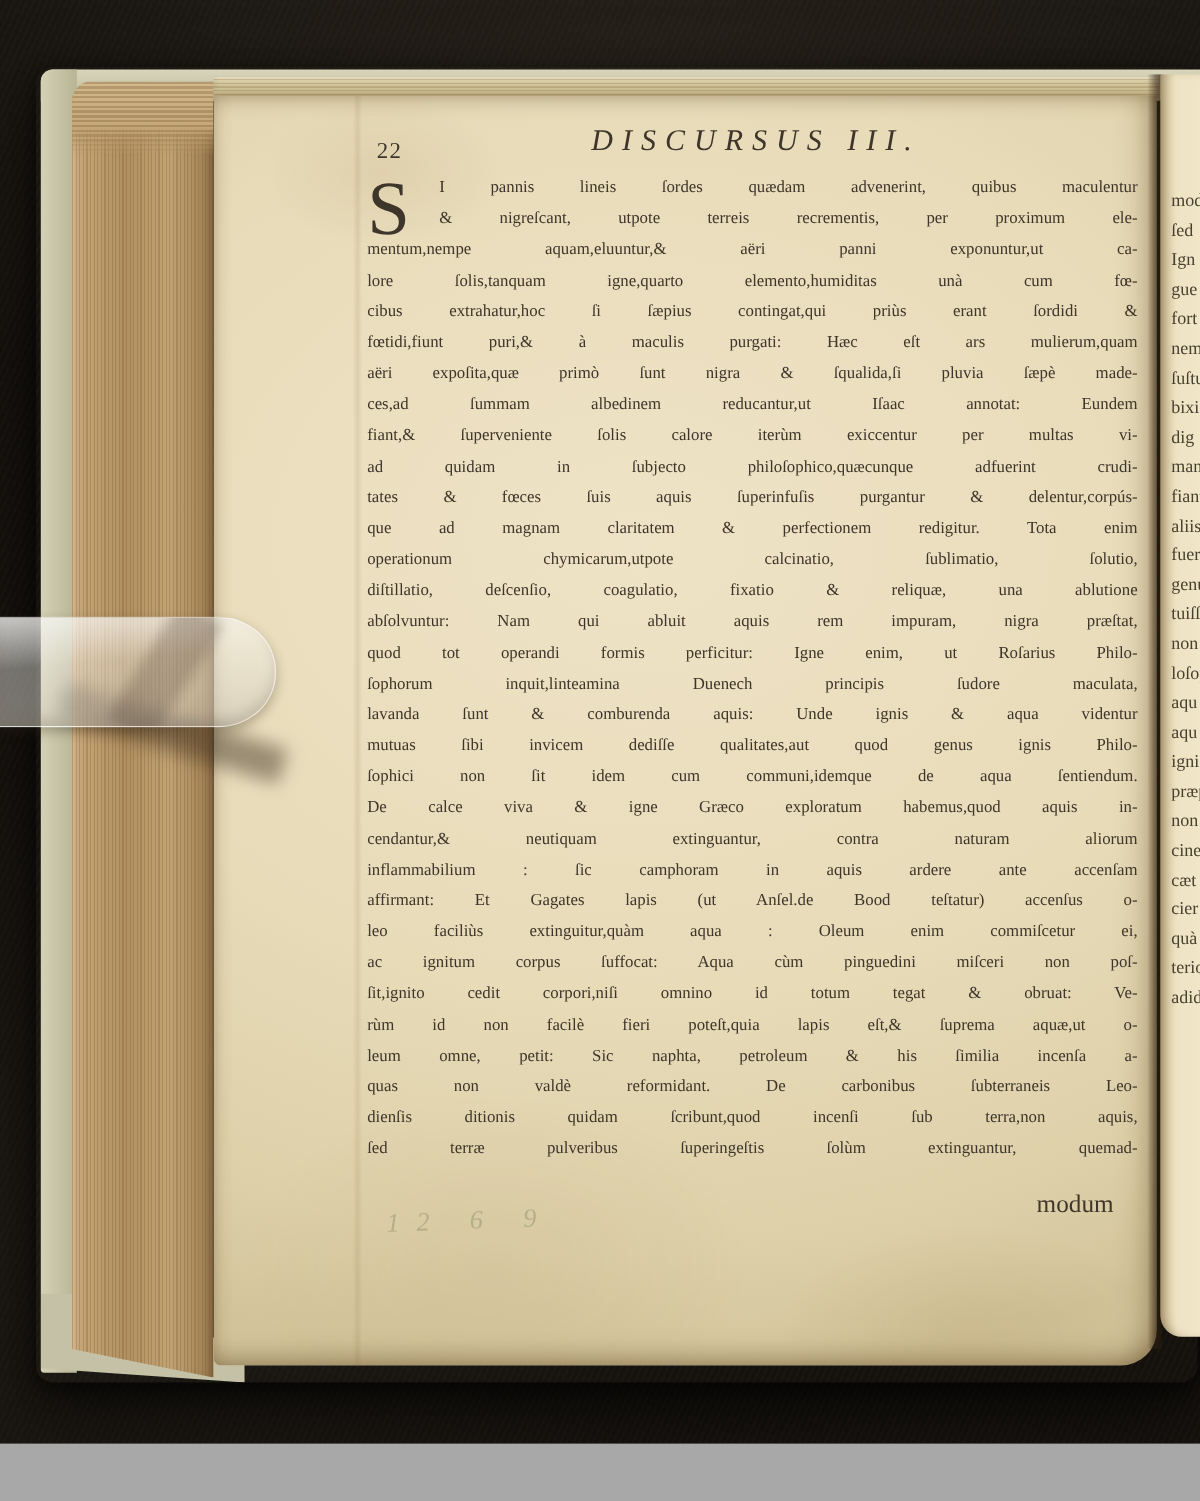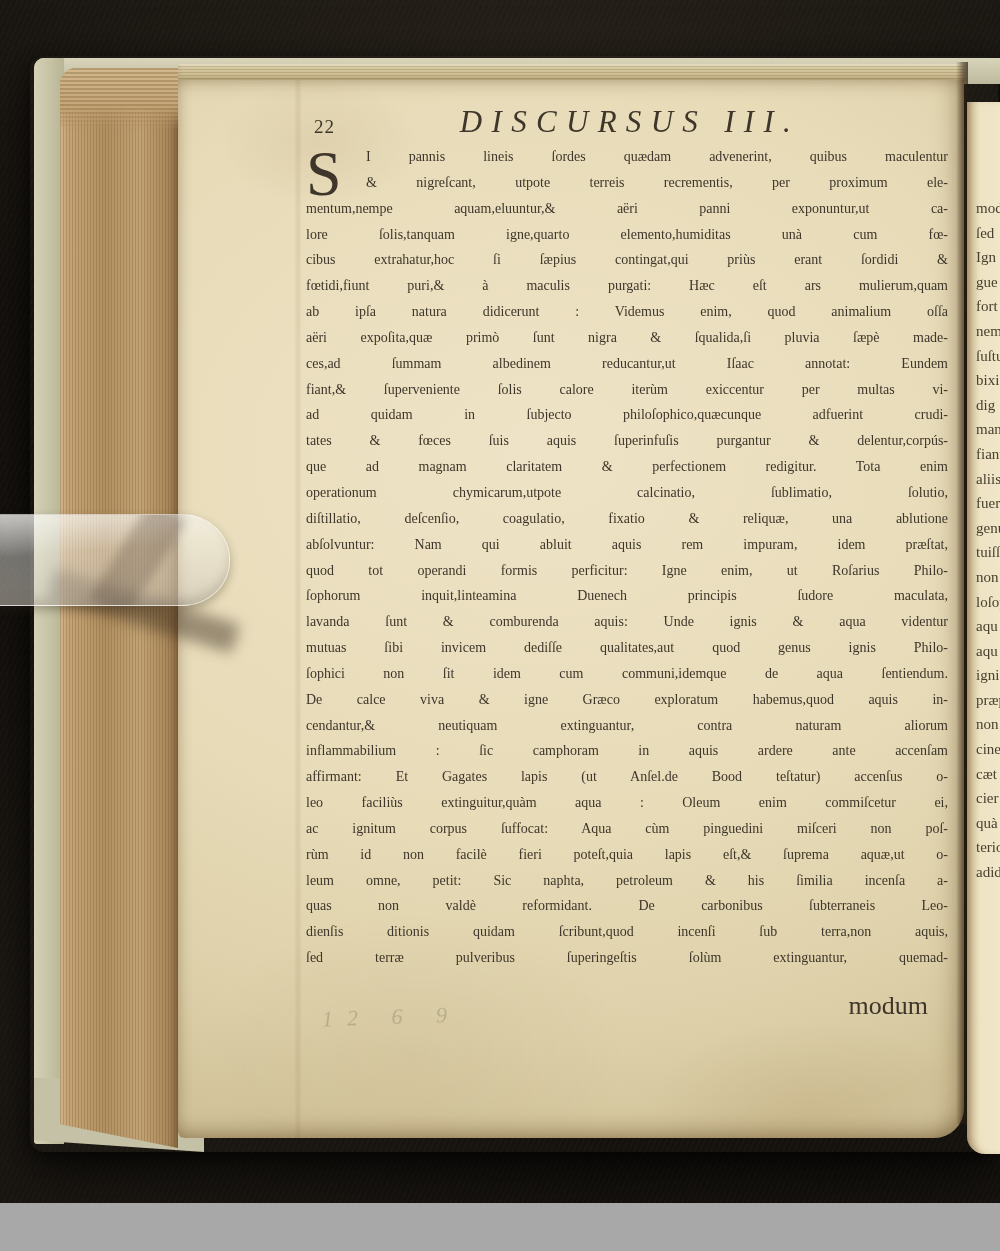--- a/index.html
+++ b/index.html
@@ -53,34 +53,34 @@
       radial-gradient(220px 120px at 80% 97%, rgba(150,115,65,.12), transparent 70%),
       radial-gradient(300px 200px at 30% 92%, rgba(140,110,65,.08), transparent 70%);}
   .crease{left:294px;top:80px;width:8px;height:1058px;
     background:linear-gradient(90deg,transparent,rgba(120,90,50,.12),transparent);}
   .gutter{left:956px;top:62px;width:12px;height:1062px;
     background:linear-gradient(90deg, rgba(60,40,20,0), rgba(50,33,15,.5) 55%, rgba(38,26,13,.7));}
   .next-page{left:967px;top:62px;width:33px;height:1052px;border-radius:0 0 0 18px;
     background-image:linear-gradient(90deg,#d9c9a0,#eee3c3 40%,#f0e6c8);
     box-shadow:inset 8px 0 10px -6px rgba(90,65,35,.6);
     color:#46402f;font-size:15px;line-height:24.6px;
-    padding:94px 0 0 9px;box-sizing:border-box;overflow:hidden;margin-top:40px;}
+    padding:94px 0 0 9px;box-sizing:border-box;overflow:hidden;}
   .next-page .fragment{white-space:nowrap;}
   
   .ink{color:var(--c-ink,#3e362a);}
   .page-number{left:314px;top:116px;font-size:19px;letter-spacing:1px;}
   .running-title{left:310px;top:104px;width:640px;text-align:center;
-    font-style:italic;font-size:31px;letter-spacing:.30em;white-space:nowrap;}
+    font-style:italic;font-size:25px;letter-spacing:.30em;white-space:nowrap;}
   .drop-cap{left:306px;top:142px;font-size:64px;line-height:1;font-weight:400;}
   .body-text{left:306px;top:144px;width:642px;}
   .body-text .body-line{height:25.85px;line-height:25.85px;font-size:14px;
     text-align:justify;text-align-last:justify;white-space:nowrap;overflow:visible;}
   .body-text .body-line:nth-child(1),
   .body-text .body-line:nth-child(2){padding-left:60px;}
-  .catchword{left:306px;top:991px;width:622px;text-align:right;font-size:26px;}
+  .catchword{left:306px;top:991px;width:622px;text-align:right;font-size:21px;}
   .pencil-marks{left:322px;top:1004px;font-size:22px;font-style:italic;
     color:rgba(105,115,82,.32);letter-spacing:14px;transform:rotate(-2deg);}
   
   .strip-shadow{left:48px;top:596px;width:192px;height:30px;background:rgba(45,32,18,.42);
     filter:blur(7px);transform:rotate(17deg);}
   .strip{left:-6px;top:514px;width:234px;height:90px;border-radius:0 48px 48px 0 / 0 45px 45px 0;
     background:linear-gradient(175deg, rgba(252,252,250,.78) 0%, rgba(240,238,232,.45) 40%, rgba(222,218,208,.5) 70%, rgba(198,193,183,.55) 100%);
     border:1px solid rgba(255,255,255,.35);
     box-shadow:0 4px 10px rgba(50,35,20,.3), inset 0 -6px 10px rgba(130,120,105,.25);
     overflow:hidden;}
@@ -109,41 +109,41 @@
   <div class="abs page-number ink">22</div>
   <div class="abs running-title ink">DISCURSUS III.</div>
   <div class="abs drop-cap ink">S</div>
   <div class="abs body-text ink">
       <div class="body-line">I pannis lineis ſordes quædam advenerint, quibus maculentur</div>
       <div class="body-line">&amp; nigreſcant, utpote terreis recrementis, per proximum ele-</div>
       <div class="body-line">mentum,nempe aquam,eluuntur,&amp; aëri panni exponuntur,ut ca-</div>
       <div class="body-line">lore ſolis,tanquam igne,quarto elemento,humiditas unà cum fœ-</div>
       <div class="body-line">cibus extrahatur,hoc ſi ſæpius contingat,qui priùs erant ſordidi &amp;</div>
       <div class="body-line">fœtidi,fiunt puri,&amp; à maculis purgati: Hæc eſt ars mulierum,quam</div>
-      <div class="body-line">ab ipſa natura didicerunt : Videmus enim, quod animalium oſſa</div>
       <div class="body-line">aëri expoſita,quæ primò ſunt nigra &amp; ſqualida,ſi pluvia ſæpè made-</div>
       <div class="body-line">ces,ad ſummam albedinem reducantur,ut Iſaac annotat: Eundem</div>
       <div class="body-line">fiant,&amp; ſuperveniente ſolis calore iterùm exiccentur per multas vi-</div>
       <div class="body-line">ad quidam in ſubjecto philoſophico,quæcunque adfuerint crudi-</div>
       <div class="body-line">tates &amp; fœces ſuis aquis ſuperinfuſis purgantur &amp; delentur,corpús-</div>
       <div class="body-line">que ad magnam claritatem &amp; perfectionem redigitur. Tota enim</div>
       <div class="body-line">operationum chymicarum,utpote calcinatio, ſublimatio, ſolutio,</div>
       <div class="body-line">diſtillatio, deſcenſio, coagulatio, fixatio &amp; reliquæ, una ablutione</div>
-      <div class="body-line">abſolvuntur: Nam qui abluit aquis rem impuram, idem præſtat,</div>
+      <div class="body-line">abſolvuntur: Nam qui abluit aquis rem impuram, nigra præſtat,</div>
       <div class="body-line">quod tot operandi formis perficitur: Igne enim, ut Roſarius Philo-</div>
       <div class="body-line">ſophorum inquit,linteamina Duenech principis ſudore maculata,</div>
       <div class="body-line">lavanda ſunt &amp; comburenda aquis: Unde ignis &amp; aqua videntur</div>
       <div class="body-line">mutuas ſibi invicem dediſſe qualitates,aut quod genus ignis Philo-</div>
       <div class="body-line">ſophici non ſit idem cum communi,idemque de aqua ſentiendum.</div>
       <div class="body-line">De calce viva &amp; igne Græco exploratum habemus,quod aquis in-</div>
       <div class="body-line">cendantur,&amp; neutiquam extinguantur, contra naturam aliorum</div>
       <div class="body-line">inflammabilium : ſic camphoram in aquis ardere ante accenſam</div>
       <div class="body-line">affirmant: Et Gagates lapis (ut Anſel.de Bood teſtatur) accenſus o-</div>
       <div class="body-line">leo faciliùs extinguitur,quàm aqua : Oleum enim commiſcetur ei,</div>
       <div class="body-line">ac ignitum corpus ſuffocat: Aqua cùm pinguedini miſceri non poſ-</div>
+      <div class="body-line">ſit,ignito cedit corpori,niſi omnino id totum tegat &amp; obruat: Ve-</div>
       <div class="body-line">rùm id non facilè fieri poteſt,quia lapis eſt,&amp; ſuprema aquæ,ut o-</div>
       <div class="body-line">leum omne, petit: Sic naphta, petroleum &amp; his ſimilia incenſa a-</div>
       <div class="body-line">quas non valdè reformidant. De carbonibus ſubterraneis Leo-</div>
       <div class="body-line">dienſis ditionis quidam ſcribunt,quod incenſi ſub terra,non aquis,</div>
       <div class="body-line">ſed terræ pulveribus ſuperingeſtis ſolùm extinguantur, quemad-</div>
     </div>
   <div class="abs catchword ink">modum</div>
   <div class="abs pencil-marks">12  6 9</div>
 
   <div class="abs gutter"></div>

